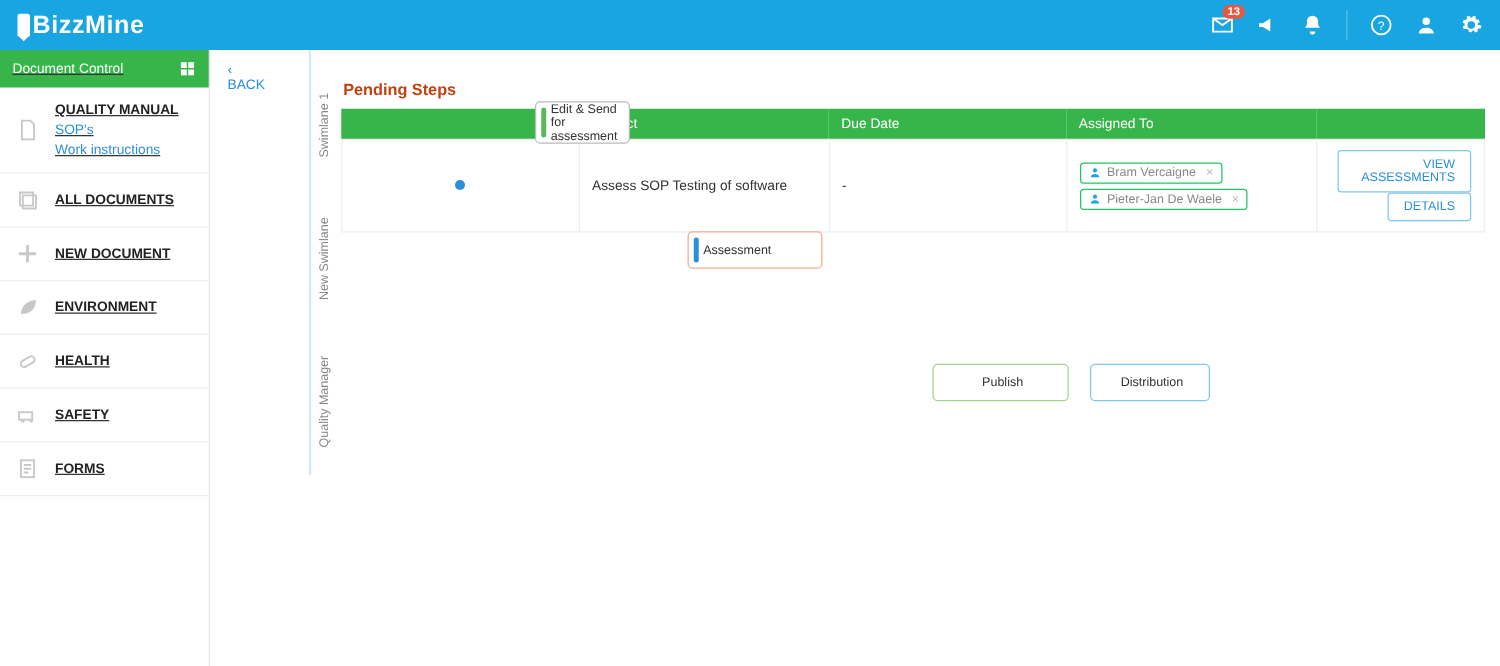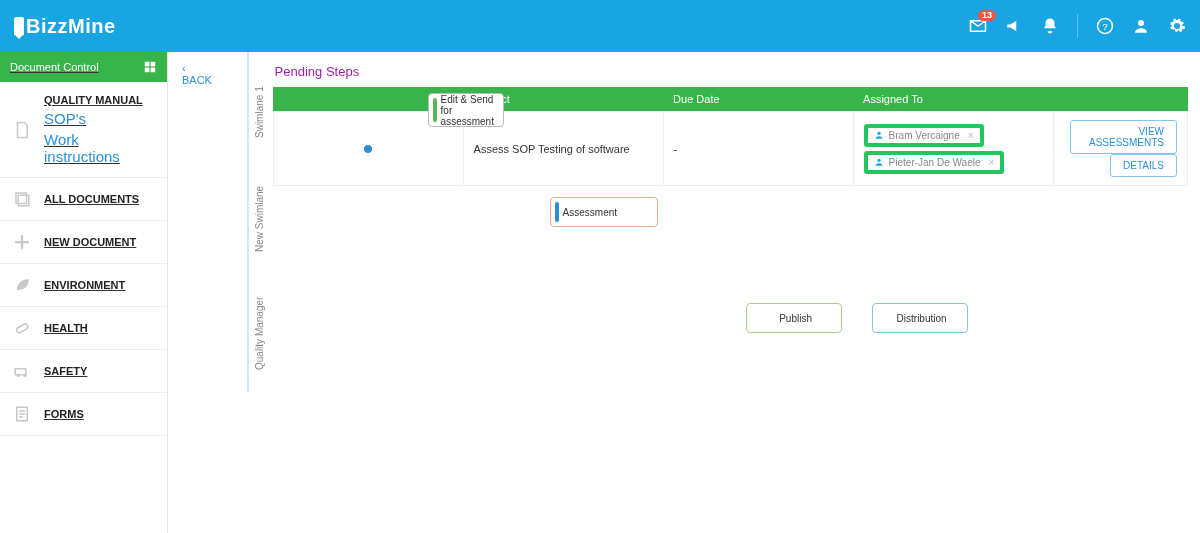--- a/index.html
+++ b/index.html
@@ -1,37 +1,37 @@
 <!DOCTYPE html>
 <html><head>
 <meta charset="utf-8">
 <style>
 * { margin:0; padding:0; box-sizing:border-box; }
 body { font-family: Arial, Helvetica, sans-serif; font-size:12px; color:#333; background:#fff; width:1200px; height:533px; overflow:hidden; }
 
-.topbar { height:52px; background:#19a5e1; display:flex; align-items:center; justify-content:space-between; padding:0 14px; color:#fff; }
+.topbar { height:40px; background:#19a5e1; display:flex; align-items:center; justify-content:space-between; padding:0 14px; color:#fff; }
 .logo { display:flex; align-items:center; font-size:20px; font-weight:700; letter-spacing:.5px; }
 .logo .stem { display:inline-block; width:10px; height:18px; background:#fff; margin-right:2px; position:relative; border-radius:2px 2px 0 0; }
 .logo .stem:before { content:""; position:absolute; bottom:-4px; left:0; border-left:5px solid transparent; border-right:5px solid transparent; border-top:5px solid #fff; }
 .topbar-right { display:flex; align-items:center; gap:18px; }
 .icon-btn { position:relative; cursor:pointer; color:#fff; display:flex; align-items:flex-end; }
 .icon-btn svg { width:18px; height:18px; fill:#fff; }
 .badge { position:absolute; top:-7px; right:-9px; background:#e9573f; color:#fff; font-size:9px; font-weight:700; border-radius:8px; padding:1px 4px; line-height:1; }
 .tb-sep { width:1px; height:24px; background:rgba(255,255,255,.3); }
 
 .layout { display:flex; height:calc(533px - 36px); }
 .sidebar { width:168px; border-right:1px solid #e6e6e6; display:flex; flex-direction:column;text-decoration:underline; }
 .side-head { background:#38b54a; color:#fff; padding:8px 10px; display:flex; align-items:center; justify-content:space-between; font-size:11px; }
 .side-head .ic { width:14px; height:14px; fill:#fff; }
 .side-items { display:flex; flex-direction:column; }
 .side-item { display:flex; align-items:center; gap:10px; padding:12px 10px; border-bottom:1px solid #eee; cursor:pointer; }
 .side-item .ic { width:18px; height:18px; fill:#c8c8c8; color:#c8c8c8; flex:0 0 24px; }
 .side-item .lbls { display:flex; flex-direction:column; gap:4px; }
 .side-item .title { font-size:11px; font-weight:700; color:#222; }
-.side-item .link { font-size:15px; color:#2a90d9; cursor:pointer; }
+.side-item .link { font-size:11px; color:#2a90d9; cursor:pointer; }
 
 .main { flex:1; display:flex; overflow:hidden; }
 .crumbs { padding:10px 14px; color:#2a90d9; font-size:11px; }
 .crumbs .chev { margin-right:6px; }
 
 .diagram-wrap { margin:0 12px 0 0; padding:0 0 10px 12px; }
 .diagram { border:1px solid #d6e9f8; background:#fff; height:340px; position:relative; }
 .lane { position:absolute; left:22px; right:6px; border-bottom:1px solid #dcdcdc; }
 .lane1 { top:4px; height:102px; }
 .lane2 { top:106px; height:112px; }
@@ -45,30 +45,30 @@
 .start-circle { stroke:#5bb75b; stroke-width:3; fill:#b6e2a1; }
 .start-bar { fill:#5bb75b; }
 .end-circle { stroke:#d9534f; stroke-width:3; fill:#f5b7b1; }
 .diamond1 { fill:#f5f3b3; stroke:#d6d07a; }
 .diamond2 { fill:#fff; stroke:#f0ad8e; }
 
 .task { position:absolute; border:1px solid #bbb; border-radius:4px; background:#fff; font-size:10px; display:flex; align-items:center; padding:0 8px 0 12px; height:30px; }
 .task .bar { position:absolute; left:4px; top:4px; bottom:4px; width:4px; border-radius:2px; }
 .t-edit { left:180px; top:40px; width:76px; height:34px; } .t-edit .bar{ background:#5bb75b; }
 .t-assess { left:302px; top:144px; width:108px; border-color:#f0ad8e; } .t-assess .bar{ background:#2a90d9; }
-.t-publish { left:498px; top:250px; width:96px; border-color:#a7d28c; }
+.t-publish { left:498px; top:250px; width:109px; border-color:#a7d28c; }
 .t-dist { left:624px; top:250px; width:96px; border-color:#7ec8ef; }
 
 .pending { margin:6px 12px 0 12px; }
-.pending h3 { color:#a21caf; font-size:13px; font-weight:400; margin:6px 0 8px 2px; }
+.pending h3 { color:#c2410c; font-size:13px; font-weight:700; margin:18px 0 8px 2px; }
 .ptable { width:100%; border-collapse:collapse; }
 .ptable thead th { background:#38b54a; color:#fff; text-align:left; font-size:11px; font-weight:400; padding:6px 10px; }
 .ptable td { border:1px solid #eee; padding:8px 10px; font-size:11px; vertical-align:middle; }
 .ptable .dot { width:8px; height:8px; background:#2a90d9; border-radius:50%; display:inline-block; }
-.chip { display:inline-flex; align-items:center; gap:5px; border:4px solid #22c55e; border-radius:3px; padding:2px 6px; font-size:10px; color:#888; margin:2px 4px 2px 0; }
+.chip { display:inline-flex; align-items:center; gap:5px; border:1px solid #22c55e; border-radius:3px; padding:2px 6px; font-size:10px; color:#888; margin:2px 4px 2px 0; }
 .chip .uic { width:10px; height:10px; fill:#19a5e1; }
 .chip .x { color:#bbb; margin-left:3px; }
 .btn-out { display:inline-block; border:1px solid #7ec8ef; color:#2a90d9; padding:5px 12px; font-size:10px; border-radius:3px; margin-left:6px; cursor:pointer; background:#fff; }
 .col-status{width:190px;} .col-sub{width:200px;} .col-due{width:190px;} .col-asg{width:200px;} .col-act{width:auto; text-align:right;}
 </style>
 </head>
 <body>
 
 <div class="topbar">
   <div class="logo">

